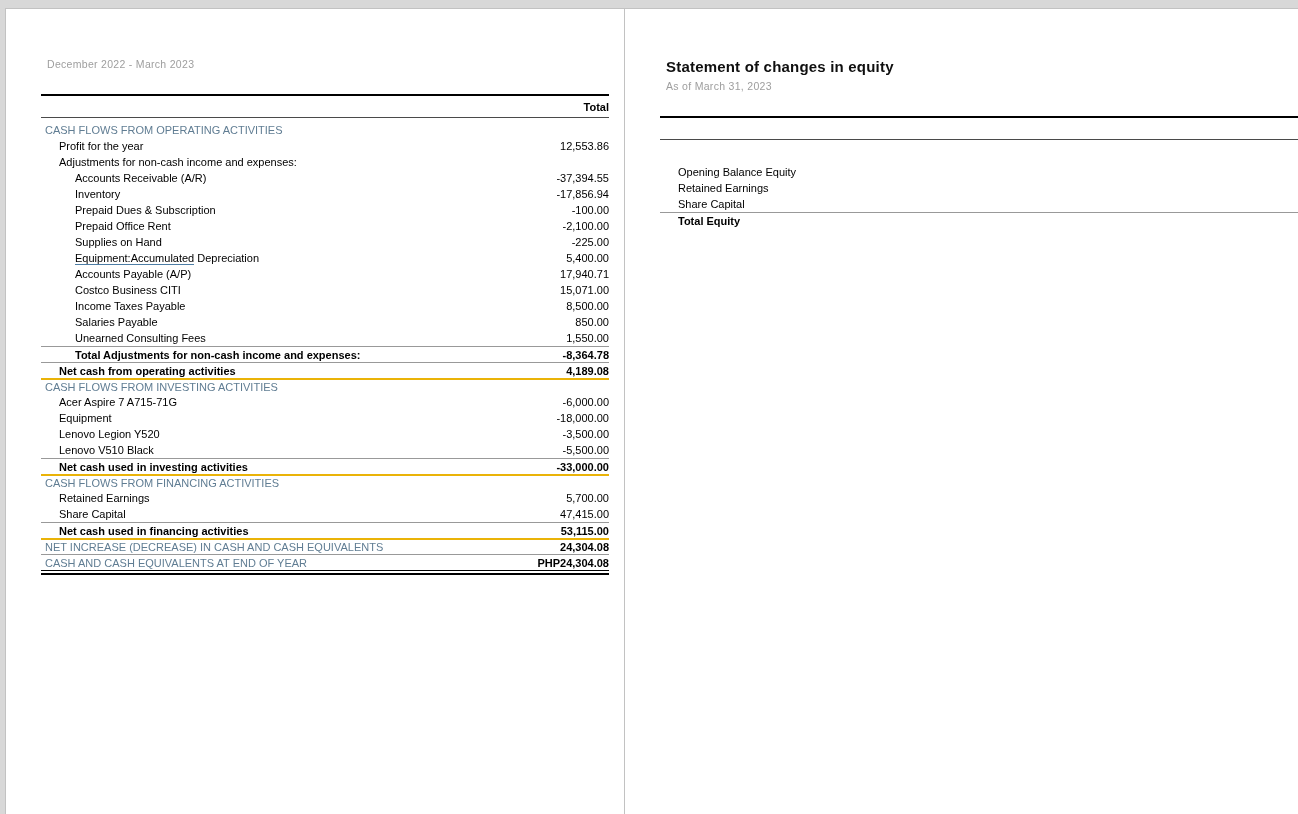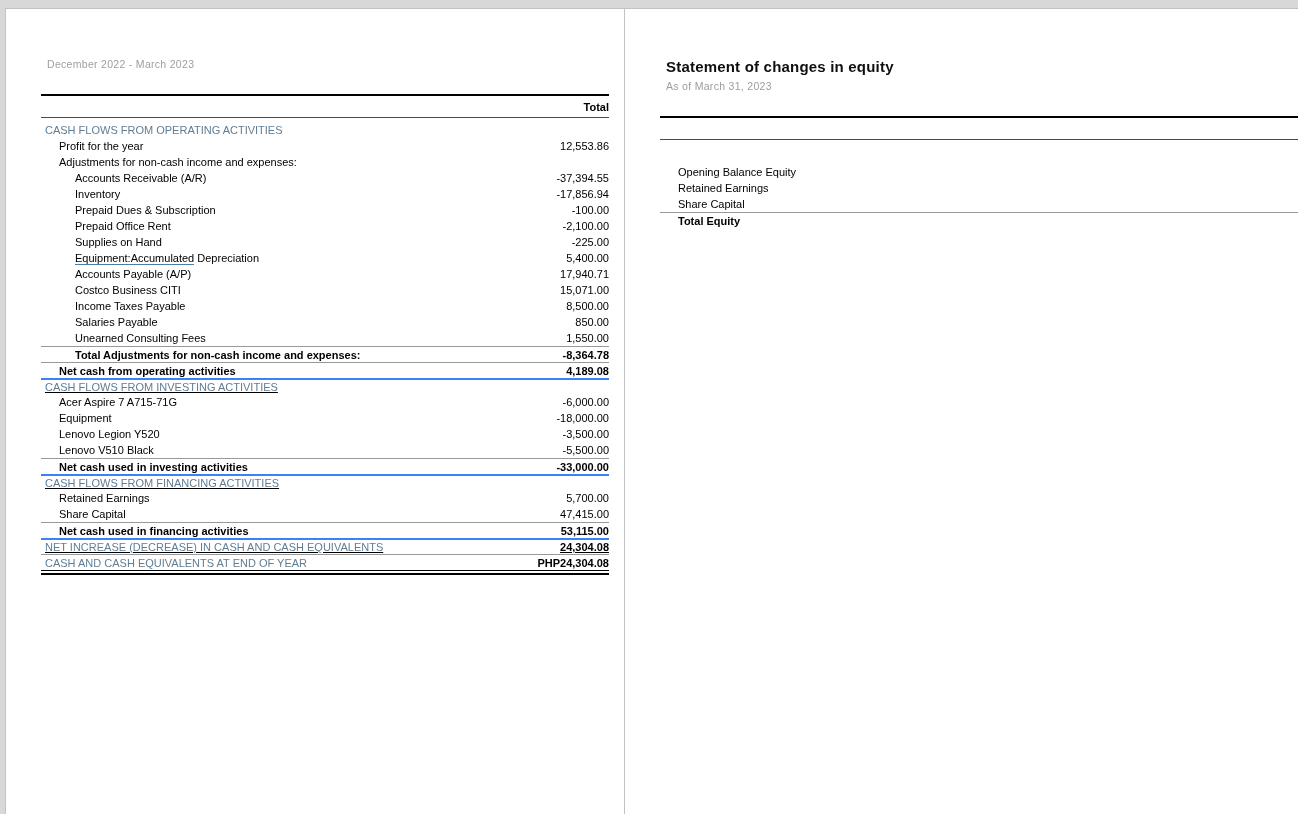--- a/index.html
+++ b/index.html
@@ -73,21 +73,21 @@
   .row-item2  .label { padding-left: 34px; }
   .row-total2 { font-weight: bold; }
   .row-total2 .label { padding-left: 34px; }
   .row-total1 { font-weight: bold; }
   .row-total1 .label { padding-left: 18px; }
   .row-grand  .label { color: #607d93; padding-left: 4px; }
   .row-grand  .value { font-weight: bold; }
   .row-spacer { min-height: 20px; }
 
   .bt-gray  { border-top: 1px solid #999; }
-  .bt-thick { border-top: 2px solid #3b82f6; text-decoration: underline; }
+  .bt-thick { border-top: 2px solid #eab308; }
 
   .bottom-rule {
     height: 2px;
     border-top: 1px solid #000;
     border-bottom: 2px solid #000;
   }
 
   .acct-link {
     border-bottom: 1px solid #4d7da5;
     cursor: pointer;

